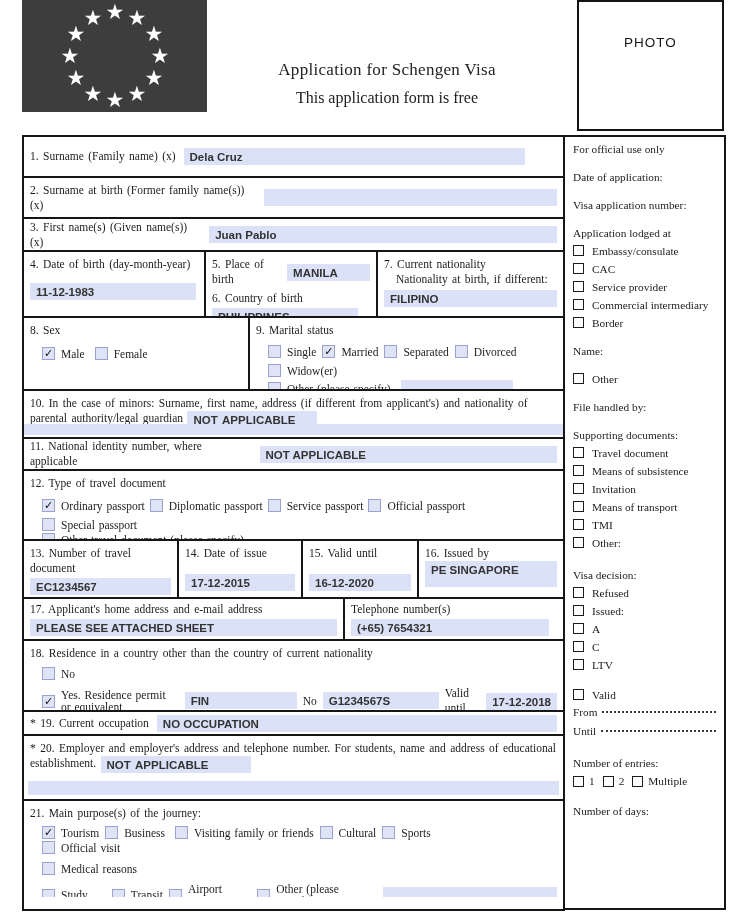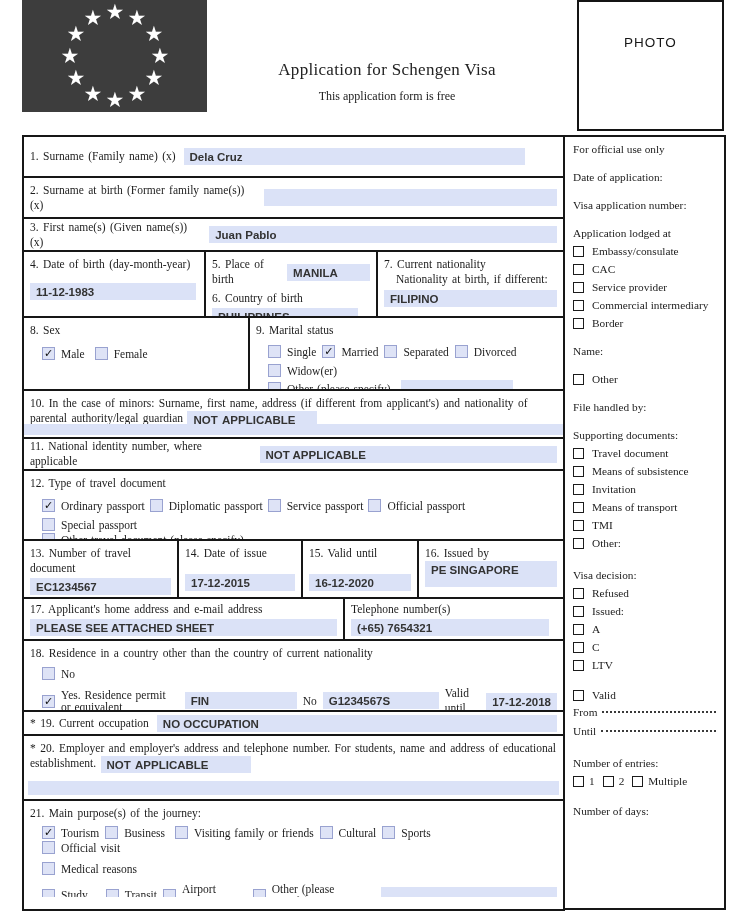--- a/index.html
+++ b/index.html
@@ -3,21 +3,21 @@
 <meta charset="utf-8">
 <style>
   *{box-sizing:border-box;margin:0;padding:0}
   html,body{width:729px;height:915px;background:#fff;overflow:hidden}
   body{font-family:"Liberation Serif",serif;color:#1d1d1d;position:relative}
 
   
   .eu-logo{position:absolute;left:22px;top:0;width:185px;height:112px}
   .title-wrap{position:absolute;left:207px;top:60px;width:360px;text-align:center}
   .form-title{font-size:17px;font-weight:normal;color:#222;letter-spacing:.3px}
-  .form-subtitle{font-size:12px;margin-top:9px;color:#222}
+  .form-subtitle{font-size:16px;margin-top:9px;color:#222}
   .photo-box{position:absolute;left:577px;top:0;width:147px;height:131px;border:2px solid #141414;text-align:center;padding-top:33px;
              font-family:"Liberation Sans",sans-serif;font-size:13.5px;letter-spacing:1px;color:#161616}
 
   
   .form{position:absolute;left:22px;top:135px;width:543px;height:776px;border:2px solid #161616;background:#fff}
   .row{border-bottom:2px solid #161616;position:relative;padding:5px 6px;overflow:hidden}
   .row.last{border-bottom:none}
   .cols{display:flex;padding:0}
   .col{padding:5px 6px;overflow:hidden}
   .col.bdr{border-right:2px solid #161616}
@@ -29,21 +29,21 @@
   .cb{display:inline-block;flex:none;width:13px;height:13px;background:#dee3f6;border:1px solid #99a2d0;text-align:center;
       font:700 11px/12px "DejaVu Sans",sans-serif;color:#0d0d0d;vertical-align:-2px;margin-right:6px}
   .opt{display:inline-flex;align-items:center;font-size:11.5px;word-spacing:1px;margin-right:10px}
   .optline{margin-top:5px;padding-left:12px;display:flex;flex-wrap:wrap;align-items:center;row-gap:6px}
   .dotwrap{display:inline-block;border-bottom:2px dotted #4a4a4a;padding-bottom:1px}
 
   
   .sb{position:absolute;left:565px;top:135px;width:161px;height:775px;border:2px solid #161616;border-left:none;
       padding:6px 8px;font-size:11.3px;color:#1c1c1c}
   .sb .sec{margin-top:16px}
-  .sb .cbrow{display:flex;align-items:flex-end;margin-top:6px}
+  .sb .cbrow{display:flex;align-items:flex-start;margin-top:6px}
   .cbw{display:inline-block;flex:none;width:11px;height:11px;background:#fff;border:1.5px solid #1c1c1c;margin-right:8px}
   .dotline{display:flex;align-items:baseline;margin-top:5px}
   .dotfill{flex:1;border-bottom:2px dotted #3a3a3a;margin-left:5px;transform:translateY(-3px)}
 </style>
 </head>
 <body>
 
 <div class="eu-logo">
   <svg width="185" height="112" viewBox="0 0 185 112">
     <rect width="185" height="112" fill="#3d3d3d"></rect>
@@ -301,21 +301,21 @@
         <span>Official visit</span>
       </label>
     </div>
     <div class="optline" style="margin-top:8px">
       <label class="opt">
         <span class="cb"></span>
         <span>Medical reasons</span>
       </label>
     </div>
     <div class="optline" style="margin-top:8px;flex-wrap:nowrap">
-      <label class="opt" style="margin-right:18px">
+      <label class="opt" style="margin-right:24px">
         <span class="cb"></span>
         <span>Study</span>
       </label>
       <label class="opt" style="margin-right:6px">
         <span class="cb"></span>
         <span>Transit</span>
       </label>
       <label class="opt" style="margin-right:6px">
         <span class="cb"></span>
         <span>Airport transit</span>

